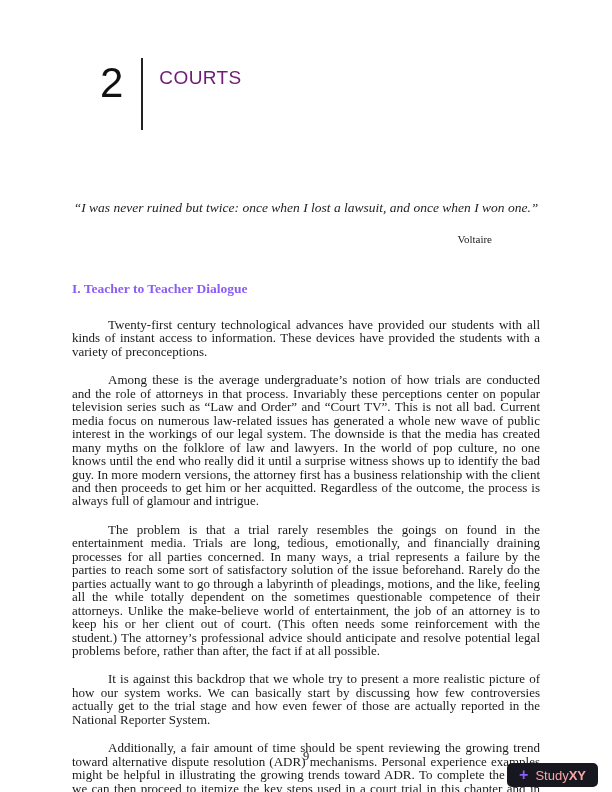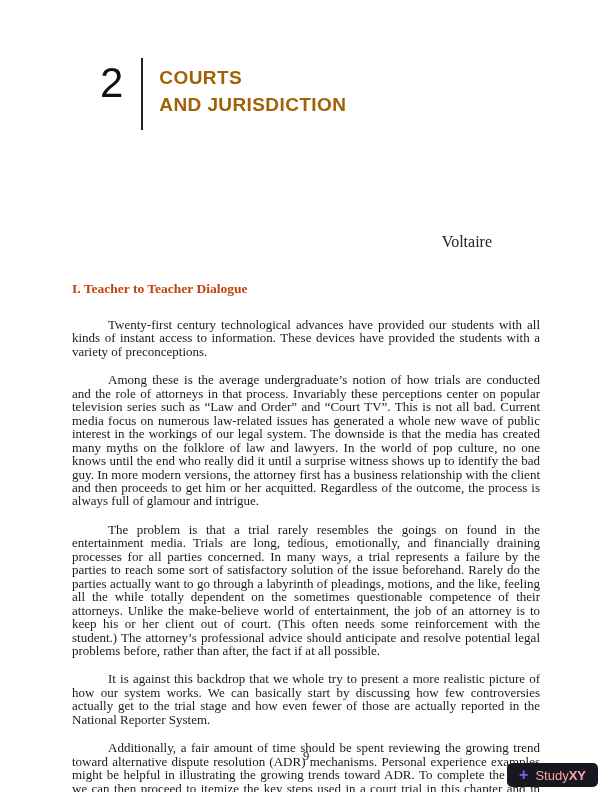--- a/index.html
+++ b/index.html
@@ -36,57 +36,57 @@
     color: #111;
   }
   .chapter-divider {
     width: 2px;
     background: #222;
     margin: 0 16px 0 18px;
     height: 72px;
   }
   .chapter-title {
     font-family: "Liberation Sans", sans-serif;
-    font-weight: 700;
+    font-weight: 400;
     font-size: 19px;
     line-height: 1.4;
     letter-spacing: 0.4px;
-    color: #a16207;
+    color: #701a75;
     padding-top: 7px;
   }
 
   
   .quote {
     position: absolute;
     top: 200px;
     left: 72px;
     width: 468px;
     text-align: center;
     font-style: italic;
     font-size: 13.5px;
     color: #222;
   }
   .attribution {
     position: absolute;
     top: 233px;
     left: 72px;
     width: 420px;
     text-align: right;
-    font-size: 16px;
+    font-size: 11px;
     color: #222;
   }
 
   
   .section-heading {
     position: absolute;
     top: 281px;
     left: 72px;
     font-size: 13.5px;
     font-weight: 700;
-    color: #c2410c;
+    color: #8b5cf6;
   }
 
   
   .body-text {
     position: absolute;
     top: 303px;
     left: 72px;
     width: 468px;
     font-size: 13px;
     line-height: 1.035;
@@ -142,24 +142,24 @@
 </head>
 <body>
 
 <div class="page">
 
   <div class="chapter-header">
     <div class="chapter-number">2</div>
     <div class="chapter-divider"></div>
     <div class="chapter-title">
       <div>COURTS</div>
-      <div>AND JURISDICTION</div>
     </div>
   </div>
 
+  <div class="quote">“I was never ruined but twice: once when I lost a lawsuit, and once when I won one.”</div>
   <div class="attribution">Voltaire</div>
 
   <div class="section-heading">I. Teacher to Teacher Dialogue</div>
 
   <div class="body-text">
     <p>Twenty-first century technological advances have provided our students with all kinds of instant access to information. These devices have provided the students with a variety of preconceptions.</p>
     <p>Among these is the average undergraduate’s notion of how trials are conducted and the role of attorneys in that process. Invariably these perceptions center on popular television series such as “Law and Order” and “Court TV”. This is not all bad. Current media focus on numerous law-related issues has generated a whole new wave of public interest in the workings of our legal system. The downside is that the media has created many myths on the folklore of law and lawyers. In the world of pop culture, no one knows until the end who really did it until a surprise witness shows up to identify the bad guy. In more modern versions, the attorney first has a business relationship with the client and then proceeds to get him or her acquitted. Regardless of the outcome, the process is always full of glamour and intrigue.</p>
     <p>The problem is that a trial rarely resembles the goings on found in the entertainment media. Trials are long, tedious, emotionally, and financially draining processes for all parties concerned. In many ways, a trial represents a failure by the parties to reach some sort of satisfactory solution of the issue beforehand. Rarely do the parties actually want to go through a labyrinth of pleadings, motions, and the like, feeling all the while totally dependent on the sometimes questionable competence of their attorneys. Unlike the make-believe world of entertainment, the job of an attorney is to keep his or her client out of court. (This often needs some reinforcement with the student.) The attorney’s professional advice should anticipate and resolve potential legal problems before, rather than after, the fact if at all possible.</p>
     <p>It is against this backdrop that we whole try to present a more realistic picture of how our system works. We can basically start by discussing how few controversies actually get to the trial stage and how even fewer of those are actually reported in the National Reporter System.</p>
     <p>Additionally, a fair amount of time should be spent reviewing the growing trend toward alternative dispute resolution (ADR) mechanisms. Personal experience examples might be helpful in illustrating the growing trends toward ADR. To complete the cycle, we can then proceed to itemize the key steps used in a court trial in this chapter and in those that follow.</p>

